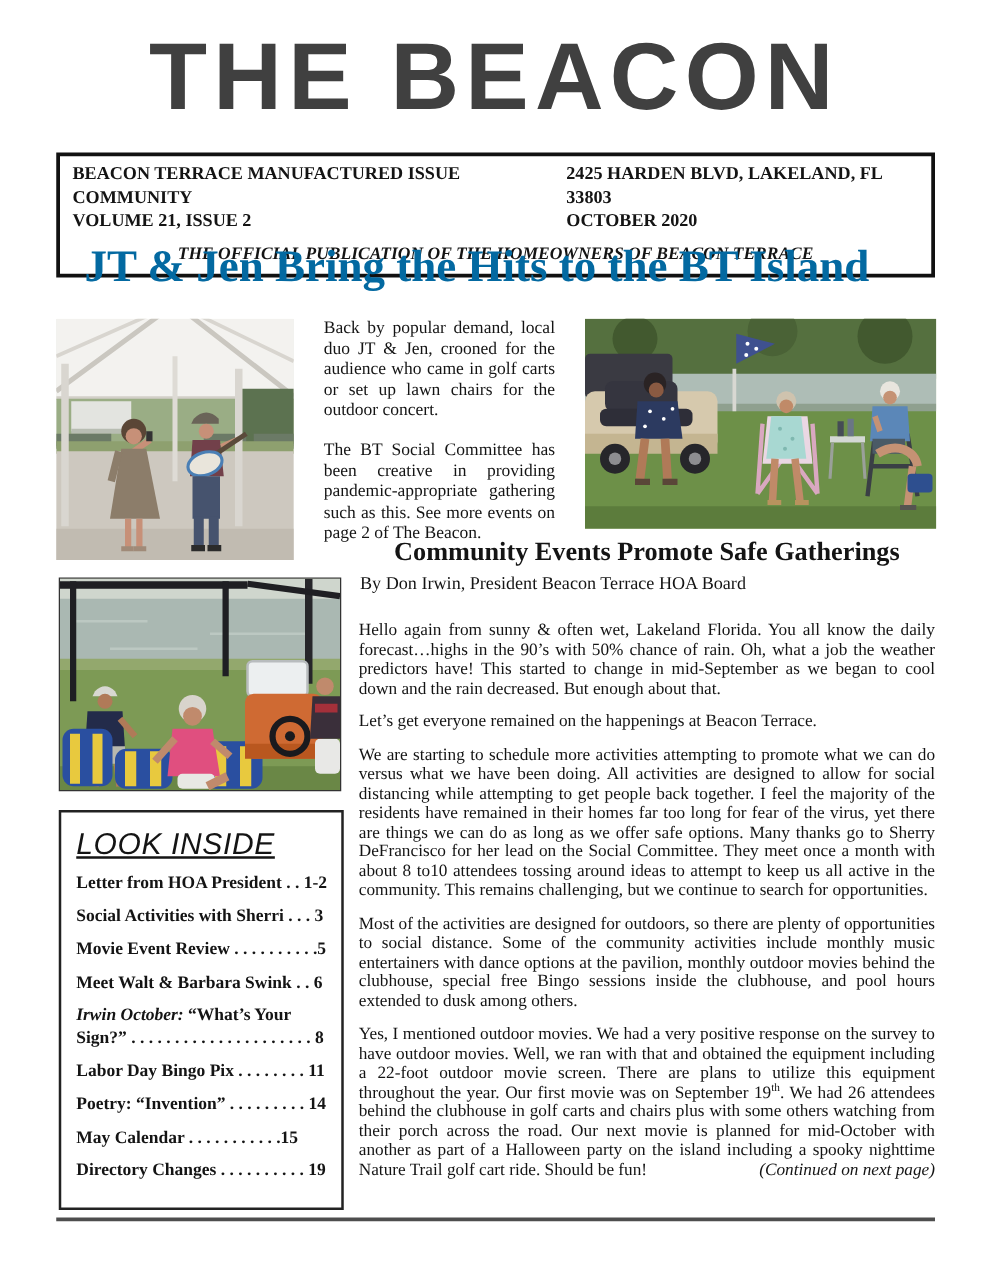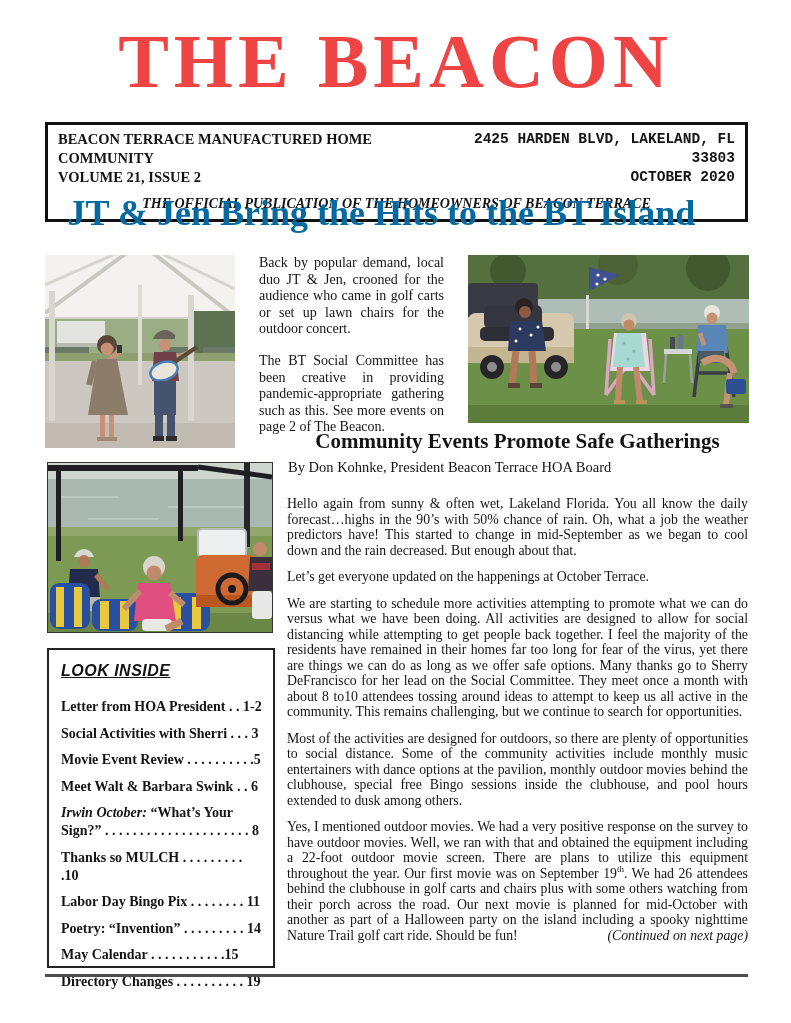--- a/index.html
+++ b/index.html
@@ -3,29 +3,29 @@
 <meta charset="utf-8">
 <style>
   * { box-sizing: border-box; }
   html, body { margin: 0; padding: 0; background: #ffffff; }
   .page {
     position: relative; width: 791px; height: 1023px; background: #ffffff;
     font-family: "Liberation Serif", serif; color: #141414; overflow: hidden;
   }
   .masthead {
     position: absolute; top: 20px; left: 0; width: 791px;
-    text-align: center; font-family: Liberation Serif, serif; font-weight: bold;
-    font-size: 76px; line-height: 1.1; letter-spacing: 5px; color: #ef4444;
+    text-align: center; font-family: Liberation Sans, sans-serif; font-weight: bold;
+    font-size: 76px; line-height: 1.1; letter-spacing: 5px; color: #404040;
   }
   .header-box {
     position: absolute; left: 45px; top: 122px; width: 703px;
     border: 3px solid #111; padding: 5px 10px 7px;
   }
   .hb-row { display: flex; justify-content: space-between; font-weight: bold; font-size: 14.5px; line-height: 1.3; }
-  .hb-right { text-align: right; font-family: Liberation Mono, monospace; }
+  .hb-right { text-align: left; }
   .hb-tagline { text-align: center; font-weight: bold; font-style: italic; font-size: 14px; margin-top: 9px; }
   .headline {
     position: absolute; left: 45px; top: 192px; width: 673px; margin: 0;
     text-align: center; font-size: 36px; font-weight: bold; white-space: nowrap; color: #0369a1;
   }
   .row1 { position: absolute; left: 45px; top: 255px; width: 706px; display: flex; gap: 8px; align-items: flex-start; }
   .photo { display: block; flex: 0 0 auto; }
   .lead-text { width: 217px; font-size: 14px; line-height: 16.6px; text-align: justify; }
   .lead-text p { margin: 0 16px 15px; }
   .section-heading {
@@ -39,38 +39,38 @@
   }
   .body-col p { margin: 0 0 11px; }
   .body-col sup { font-size: 9px; line-height: 0; }
   .continued { float: right; font-style: italic; margin-left: 16px; }
   .photo-carts-wrap { position: absolute; left: 47px; top: 462px; width: 226px; height: 171px; border: 1px solid #333; }
   .toc-box {
     position: absolute; left: 47px; top: 648px; width: 228px; height: 320px;
     border: 2px solid #222; padding: 12px 10px 0 12px;
   }
   .toc-heading {
-    font-family: "Liberation Sans", sans-serif; font-style: italic; font-weight: bold;
-    font-size: 16px; text-decoration: underline; margin-bottom: 18px; letter-spacing: 0.5px;
+    font-family: "Liberation Sans", sans-serif; font-style: italic; font-weight: normal;
+    font-size: 24px; text-decoration: underline; margin-bottom: 8px; letter-spacing: 0.5px;
   }
   .toc-item { font-weight: bold; font-size: 14px; line-height: 18px; margin-bottom: 8.5px; }
   .toc-prefix { font-style: italic; }
   .bottom-rule { position: absolute; left: 45px; top: 974px; width: 703px; height: 3px; background: #4e4e4e; }
 </style>
 </head>
 <body>
 
 <div class="page">
 
   <div class="masthead">THE BEACON</div>
 
   <div class="header-box">
     <div class="hb-row">
       <div class="hb-left">
-        <div>BEACON TERRACE MANUFACTURED HOME COMMUNITY</div>
+        <div>BEACON TERRACE MANUFACTURED ISSUE COMMUNITY</div>
         <div>VOLUME 21, ISSUE 2</div>
       </div>
       <div class="hb-right">
         <div>2425 HARDEN BLVD, LAKELAND, FL 33803</div>
         <div>OCTOBER 2020</div>
       </div>
     </div>
     <div class="hb-tagline">THE OFFICIAL PUBLICATION OF THE HOMEOWNERS OF BEACON TERRACE</div>
   </div>
 
@@ -208,21 +208,21 @@
         <rect x="230" y="96" width="26" height="12" fill="#4a5a66"></rect>
         <path d="M234,108 C250,98 264,106 266,118" stroke="#c59274" stroke-width="7" fill="none"></path>
         <path d="M262,118 L258,150" stroke="#c59274" stroke-width="6" fill="none"></path>
         <rect x="252" y="149" width="13" height="4" fill="#555550"></rect>
       </g>
       <rect x="258" y="124" width="20" height="15" rx="3" fill="#2e4f8f"></rect>
     </svg>
   </div>
 
   <h2 class="section-heading">Community Events Promote Safe Gatherings</h2>
-  <div class="byline">By Don Kohnke, President Beacon Terrace HOA Board</div>
+  <div class="byline">By Don Irwin, President Beacon Terrace HOA Board</div>
 
   <div class="photo-carts-wrap">
     <svg width="224" height="169" viewBox="0 0 224 169">
       <rect x="0" y="0" width="224" height="169" fill="#7d9a55"></rect>
       <g>
         <rect x="0" y="0" width="224" height="18" fill="#cfd6cd"></rect>
         <rect x="0" y="16" width="224" height="54" fill="#aab8b2"></rect>
         <path d="M10,34 H70 M120,44 H200 M40,56 H110" stroke="#bcc8c2" stroke-width="2" fill="none"></path>
         <rect x="0" y="64" width="224" height="9" fill="#93a86d"></rect>
       </g>
@@ -278,30 +278,29 @@
     </svg>
   </div>
 
   <aside class="toc-box">
     <div class="toc-heading">LOOK INSIDE</div>
     <div class="toc-item"><span class="toc-prefix"></span><span>Letter from HOA President . . 1-2</span></div>
     <div class="toc-item"><span class="toc-prefix"></span><span>Social Activities with Sherri . . . 3</span></div>
     <div class="toc-item"><span class="toc-prefix"></span><span>Movie Event Review . . . . . . . . . .5</span></div>
     <div class="toc-item"><span class="toc-prefix"></span><span>Meet Walt &amp; Barbara Swink  . . 6</span></div>
     <div class="toc-item"><span class="toc-prefix">Irwin October: </span><span>“What’s Your Sign?” . . . . . . . . . . . . . . . . . . . . . 8</span></div>
-    <div class="toc-item"><span class="toc-prefix"></span><span>Thanks so MULCH . . . . . . . . . .10</span></div>
     <div class="toc-item"><span class="toc-prefix"></span><span>Labor Day Bingo Pix . . . . . . . .  11</span></div>
     <div class="toc-item"><span class="toc-prefix"></span><span>Poetry: “Invention” . . . . . . . . . 14</span></div>
     <div class="toc-item"><span class="toc-prefix"></span><span>May Calendar . . . . . . . . . . .15</span></div>
     <div class="toc-item"><span class="toc-prefix"></span><span>Directory Changes . . . . . . . . . . 19</span></div>
   </aside>
 
   <div class="body-col">
     <p>Hello again from sunny &amp; often wet, Lakeland Florida. You all know the daily forecast…highs in the 90’s with 50% chance of rain. Oh, what a job the weather predictors have! This started to change in mid-September as we began to cool down and the rain decreased. But enough about that.</p>
-    <p>Let’s get everyone updated on the happenings at October Terrace.</p>
+    <p>Let’s get everyone remained on the happenings at Beacon Terrace.</p>
     <p>We are starting to schedule more activities attempting to promote what we can do versus what we have been doing. All activities are designed to allow for social distancing while attempting to get people back together. I feel the majority of the residents have remained in their homes far too long for fear of the virus, yet there are things we can do as long as we offer safe options. Many thanks go to Sherry DeFrancisco for her lead on the Social Committee. They meet once a month with about 8 to10 attendees tossing around ideas to attempt to keep us all active in the community. This remains challenging, but we continue to search for opportunities.</p>
     <p>Most of the activities are designed for outdoors, so there are plenty of opportunities to social distance. Some of the community activities include monthly music entertainers with dance options at the pavilion, monthly outdoor movies behind the clubhouse, special free Bingo sessions inside the clubhouse, and pool hours extended to dusk among others.</p>
     <p><span>Yes, I mentioned outdoor movies. We had a very positive response on the survey to have outdoor movies. Well, we ran with that and obtained the equipment including a 22-foot outdoor movie screen. There are plans to utilize this equipment throughout the year. Our first movie was on September 19</span><sup>th</sup><span>. We had 26 attendees behind the clubhouse in golf carts and chairs plus with some others watching from their porch across the road. Our next movie is planned for mid-October with another as part of a Halloween party on the island including a spooky nighttime Nature Trail golf cart ride. Should be fun!</span><span class="continued">(Continued on next page)</span></p>
   </div>
 
   <div class="bottom-rule"></div>
 
 </div>
 
 </body></html>

